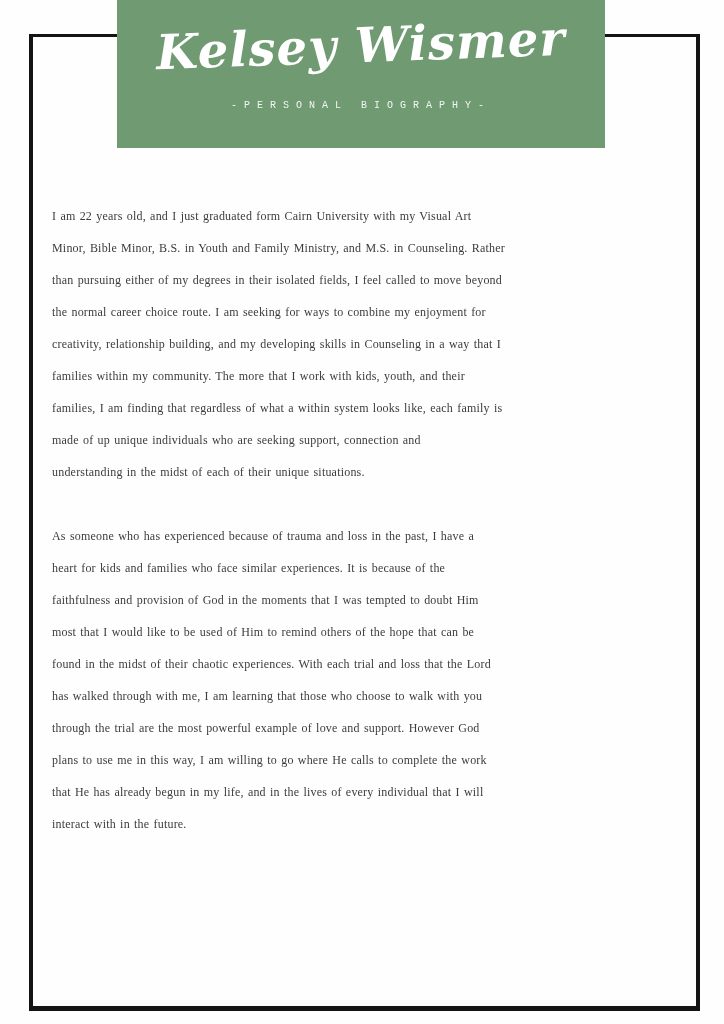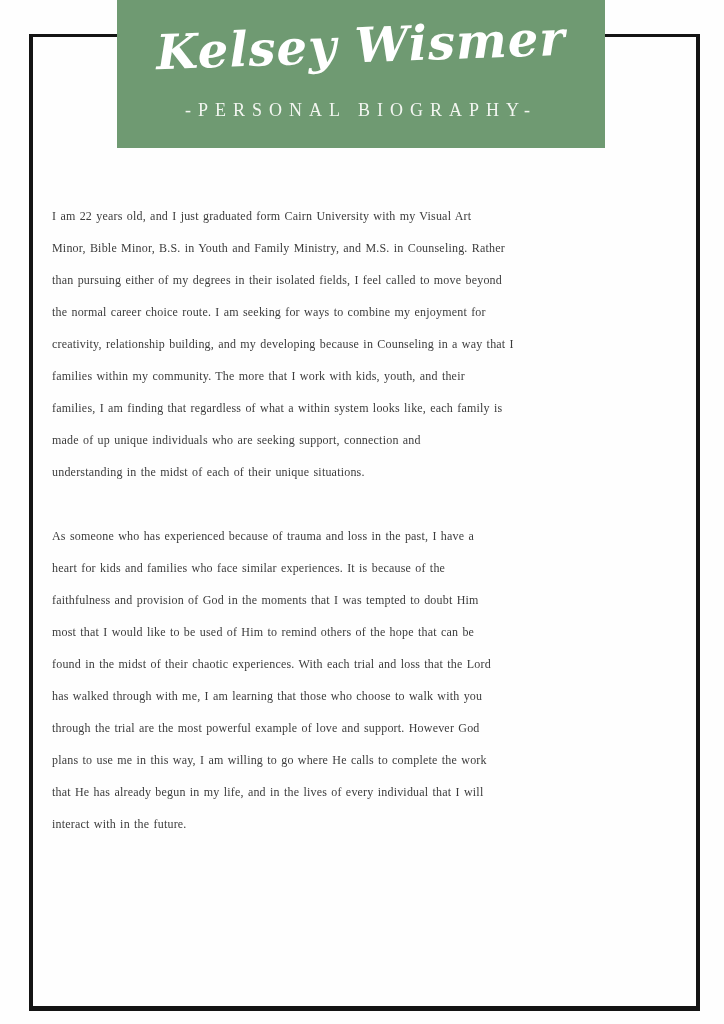--- a/index.html
+++ b/index.html
@@ -46,24 +46,24 @@
     font-style: italic;
     font-weight: 600;
     color: #ffffff;
     font-family: "DejaVu Serif", cursive, serif;
     transform: rotate(-2deg);
     letter-spacing: 1px;
     white-space: nowrap;
   }
   .subtitle {
     margin-top: 12px;
-    font-size: 18px;
+    font-size: 10px;
     color: #f3f6f1;
     letter-spacing: 7px;
-    font-family: Liberation Serif, serif;
+    font-family: Liberation Mono, monospace;
     white-space: nowrap;
   }
   .bio-text {
     position: absolute;
     left: 52px;
     top: 200px;
     width: 648px;
     z-index: 2;
     color: #3c3c3c;
     font-size: 12px;
@@ -89,21 +89,21 @@
     <div class="name-title">Kelsey Wismer</div>
     <div class="subtitle">-PERSONAL BIOGRAPHY-</div>
   </div>
 
   <div class="bio-text">
     <div class="bio-paragraph">
         <div class="bio-line">I am 22 years old, and I just graduated form Cairn University with my Visual Art</div>
         <div class="bio-line">Minor, Bible Minor, B.S. in Youth and Family Ministry, and M.S. in Counseling. Rather</div>
         <div class="bio-line">than pursuing either of my degrees in their isolated fields, I feel called to move beyond</div>
         <div class="bio-line">the normal career choice route. I am seeking for ways to combine my enjoyment for</div>
-        <div class="bio-line">creativity, relationship building, and my developing because in Counseling in a way that I</div>
+        <div class="bio-line">creativity, relationship building, and my developing skills in Counseling in a way that I</div>
         <div class="bio-line">families within my community. The more that I work with kids, youth, and their</div>
         <div class="bio-line">families, I am finding that regardless of what a within system looks like, each family is</div>
         <div class="bio-line">made of up unique individuals who are seeking support, connection and</div>
         <div class="bio-line">understanding in the midst of each of their unique situations.</div>
       </div>
     <div class="bio-paragraph">
         <div class="bio-line">As someone who has experienced because of trauma and loss in the past, I have a</div>
         <div class="bio-line">heart for kids and families who face similar experiences. It is because of the</div>
         <div class="bio-line">faithfulness and provision of God in the moments that I was tempted to doubt Him</div>
         <div class="bio-line">most that I would like to be used of Him to remind others of the hope that can be</div>

